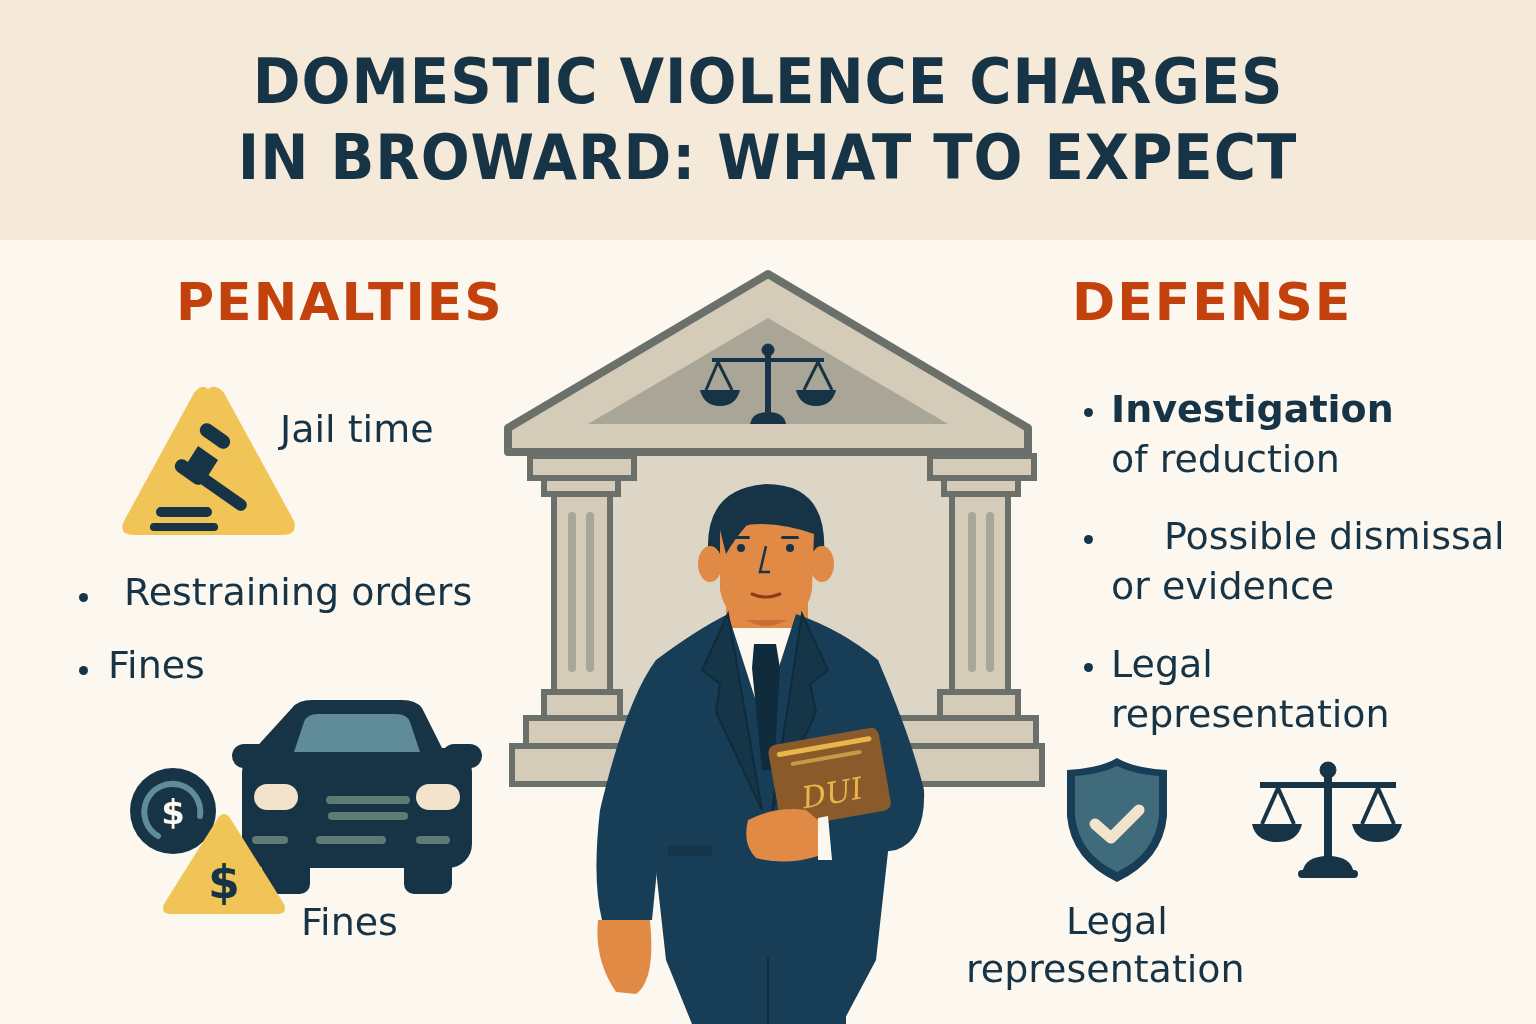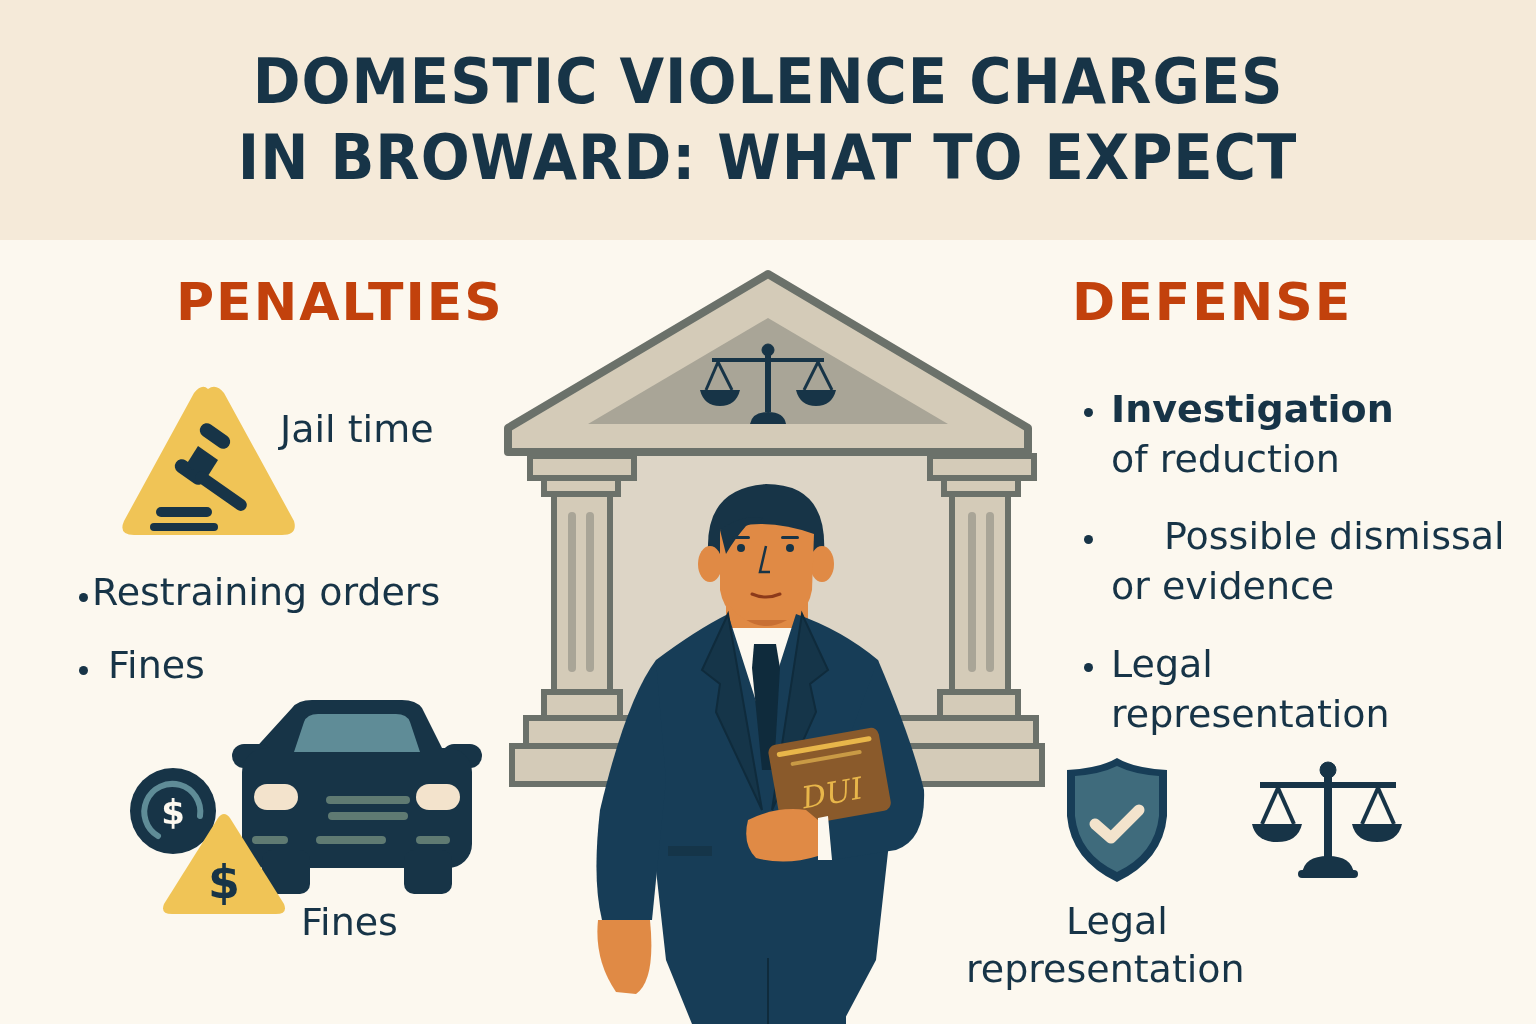--- a/index.html
+++ b/index.html
@@ -68,21 +68,21 @@
     <rect x="55" y="82" width="34" height="14" rx="7" transform="rotate(35 72 89)"></rect>
     <polygon points="80,63 100,77 88,96 68,82"></polygon>
     <rect x="82" y="86" width="60" height="12" rx="6" transform="rotate(35 82 86)"></rect>
     <rect x="38" y="124" width="56" height="10" rx="5"></rect>
     <rect x="32" y="140" width="68" height="8" rx="4"></rect>
   </g>
 </svg>
 <div class="txt" style="left:280px; top:384px;margin-top:20px;">Jail time</div>
 
 <div class="bullet-dot" style="left:79px; top:593px;"></div>
-<div class="txt" style="left:92px; top:567px;">Restraining orders</div>
+<div class="txt" style="left:124px; top:567px;">Restraining orders</div>
 
 <div class="bullet-dot" style="left:79px; top:666px;"></div>
 <div class="txt" style="left:108px; top:640px;">Fines</div>
 
 <svg class="ico" style="left:232px; top:700px;" width="250" height="200" viewBox="0 0 250 200">
   <g fill="#173447">
     <path d="M60 8 Q66 0 80 0 L170 0 Q184 0 190 8 L212 52 L20 52 Z"></path>
     <rect x="0" y="44" width="40" height="24" rx="12"></rect>
     <rect x="210" y="44" width="40" height="24" rx="12"></rect>
     <rect x="10" y="48" width="230" height="120" rx="24"></rect>

